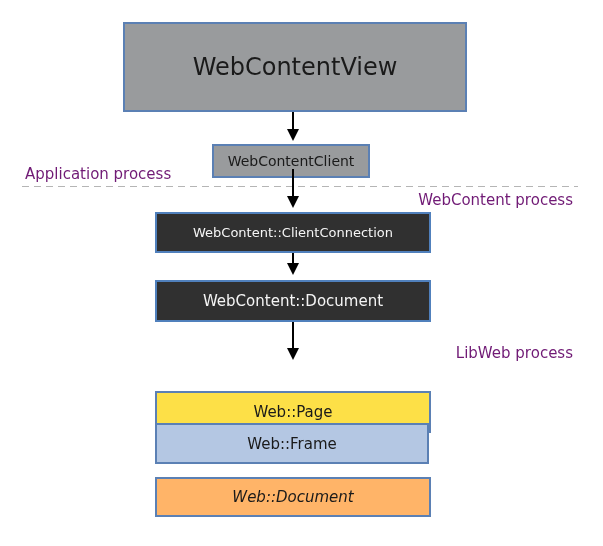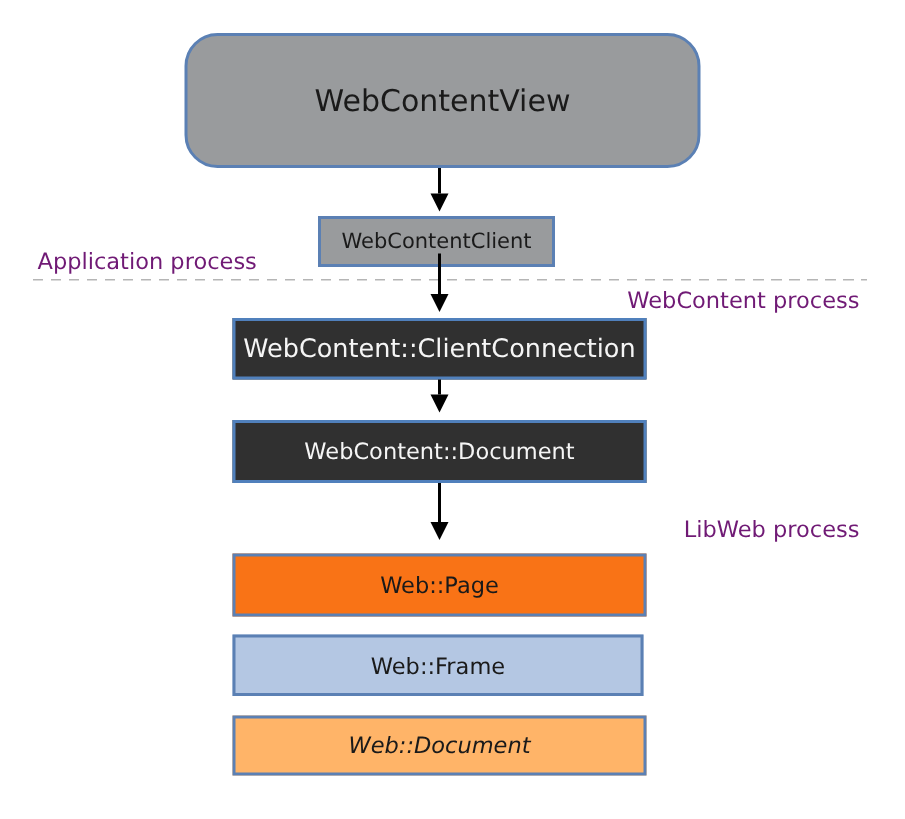--- a/index.html
+++ b/index.html
@@ -16,27 +16,27 @@
     box-sizing: border-box;
     border: 2px solid #5b80b4;
     display: flex;
     align-items: center;
     justify-content: center;
     color: #1a1a1a;
     text-align: center;
   }
   .node-gray  { background: #999b9d; }
   .node-dark  { background: #303030; border-color: #5080bc; color: #f5f5f5; }
-  .node-green { background: #f97316; }
+  .node-green { background: #fde047; margin-top: 22px; }
   .node-blue  { background: #b4c7e3; }
   .node-orange{ background: #ffb468; font-style: italic; }
 
-  .n-webcontentview   { left:123px; top:22px;  width:344px; height:90px; font-size:20px;border-radius:22px; }
+  .n-webcontentview   { left:123px; top:22px;  width:344px; height:90px; font-size:24px; }
   .n-webcontentclient { left:212px; top:144px; width:158px; height:34px; font-size:14px; }
-  .n-clientconnection { left:155px; top:212px; width:276px; height:41px; font-size:17px; }
+  .n-clientconnection { left:155px; top:212px; width:276px; height:41px; font-size:13px; }
   .n-pagehost         { left:155px; top:280px; width:276px; height:42px; font-size:15px; }
   .n-webpage          { left:155px; top:369px; width:276px; height:42px; font-size:15px; }
   .n-webframe         { left:155px; top:423px; width:274px; height:41px; font-size:15px; }
   .n-webdocument      { left:155px; top:477px; width:276px; height:40px; font-size:15px; }
 
   .arrow-line {
     position: absolute;
     left: 292px;
     width: 2px;
     background: #000000;

